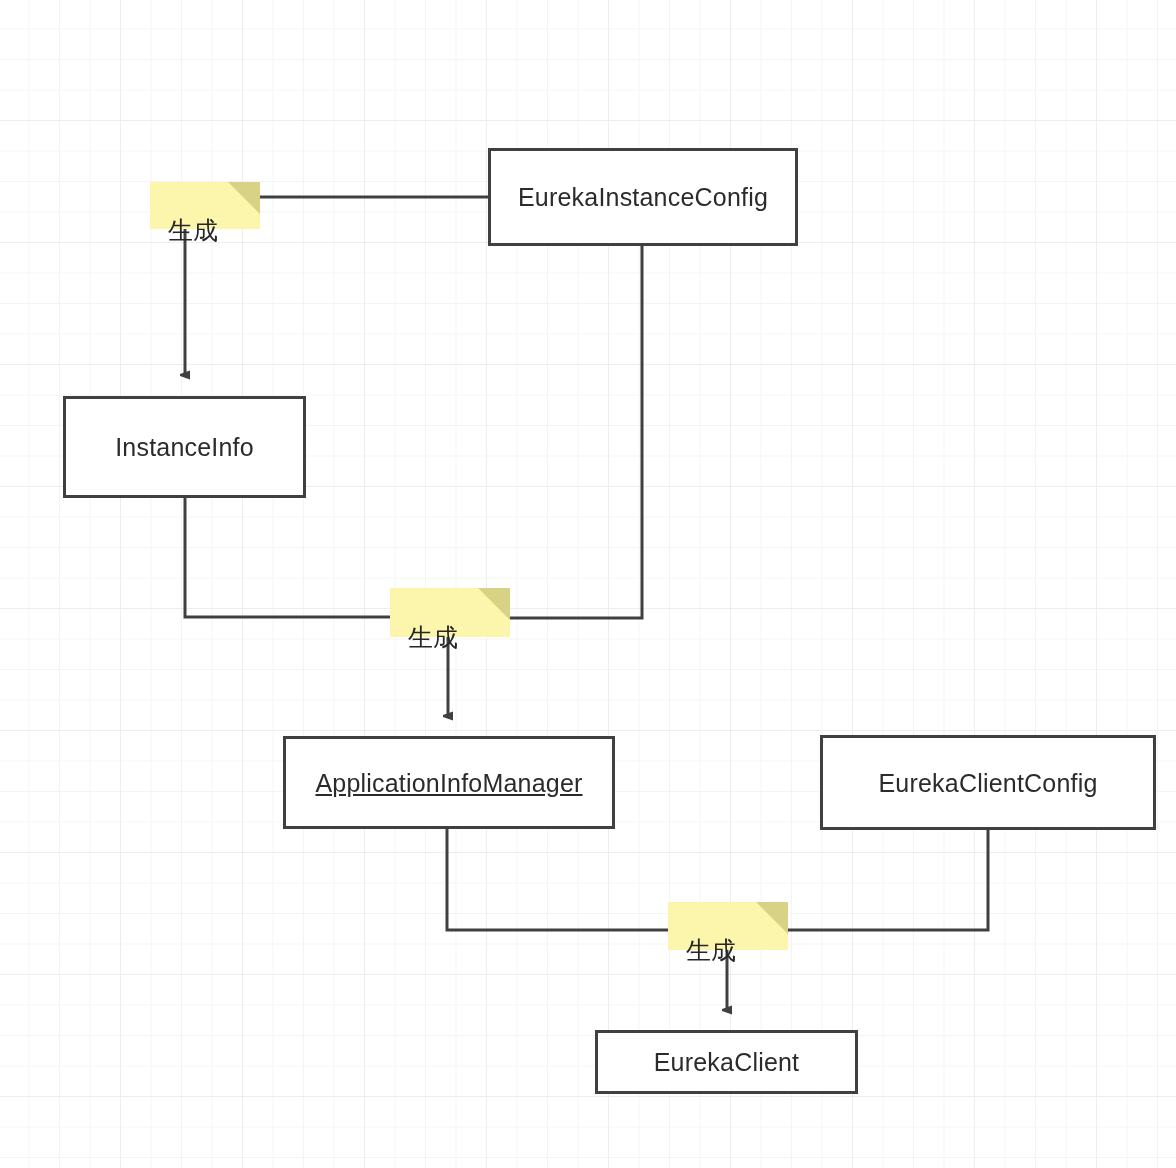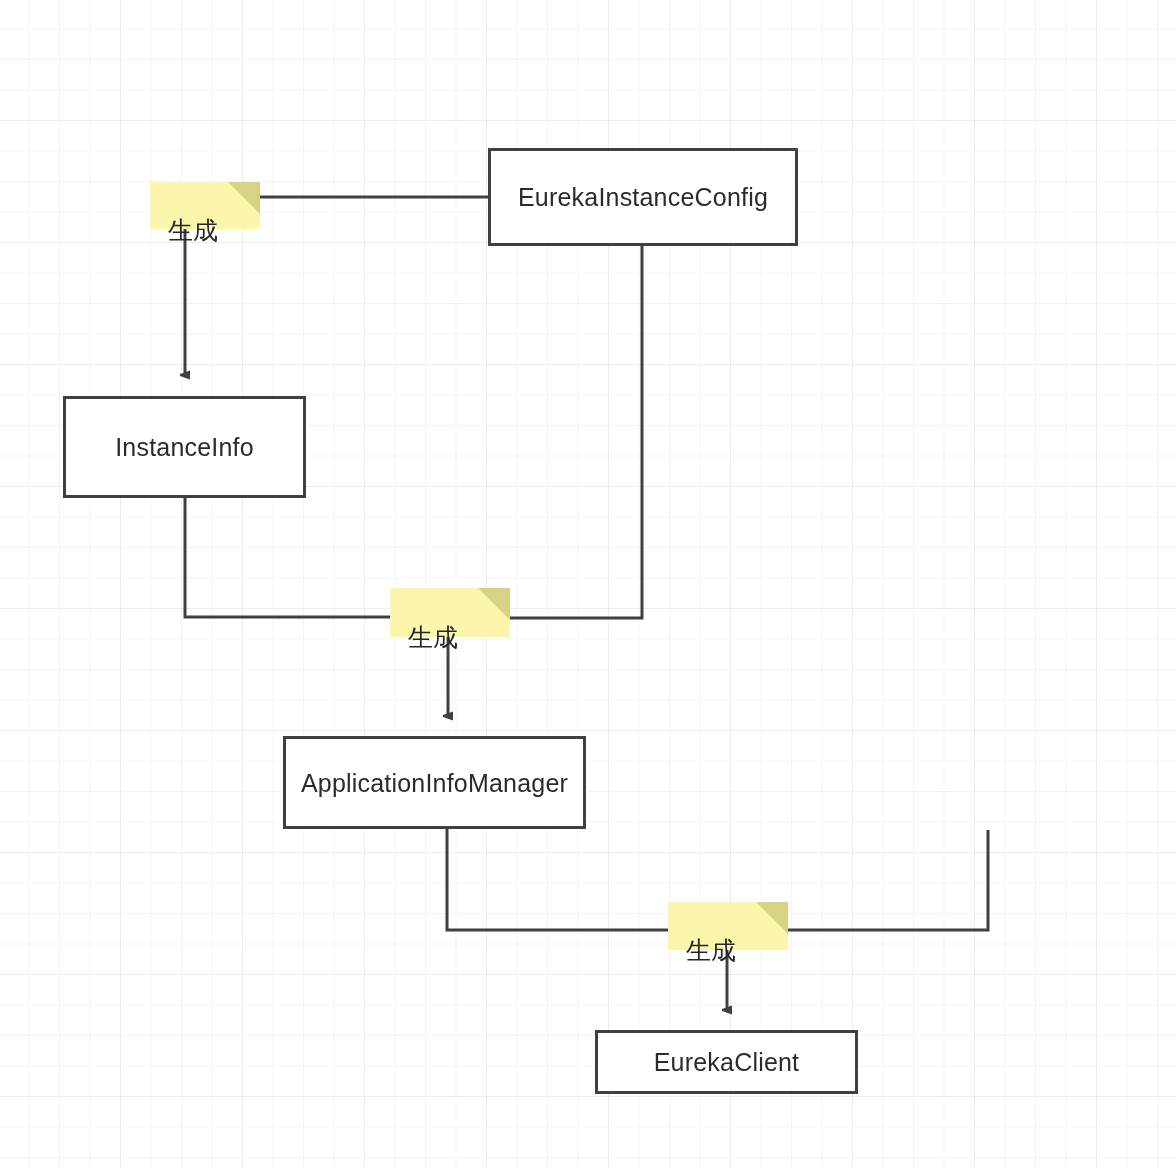--- a/index.html
+++ b/index.html
@@ -108,24 +108,27 @@
   </svg>
 
   <div class="node" style="left:488px; top:148px; width:310px; height:98px;">
     <span>EurekaInstanceConfig</span>
   </div>
 
   <div class="node" style="left:63px; top:396px; width:243px; height:102px;">
     <span>InstanceInfo</span>
   </div>
 
-  <div class="node" style="left:283px; top:736px; width:303px; height:93px;">
+  <div class="node" style="left:283px; top:736px; width:332px; height:93px;text-decoration:underline;">
     <span>ApplicationInfoManager</span>
   </div>
 
+  <div class="node" style="left:820px; top:735px; width:336px; height:95px;">
+    <span>EurekaClientConfig</span>
+  </div>
 
   <div class="node" style="left:595px; top:1030px; width:263px; height:64px;">
     <span>EurekaClient</span>
   </div>
 
   <div class="note" style="left:150px; top:182px; width:110px; height:47px;">
     <span class="fold"></span>
     <span class="note-label">生成</span>
   </div>
 

